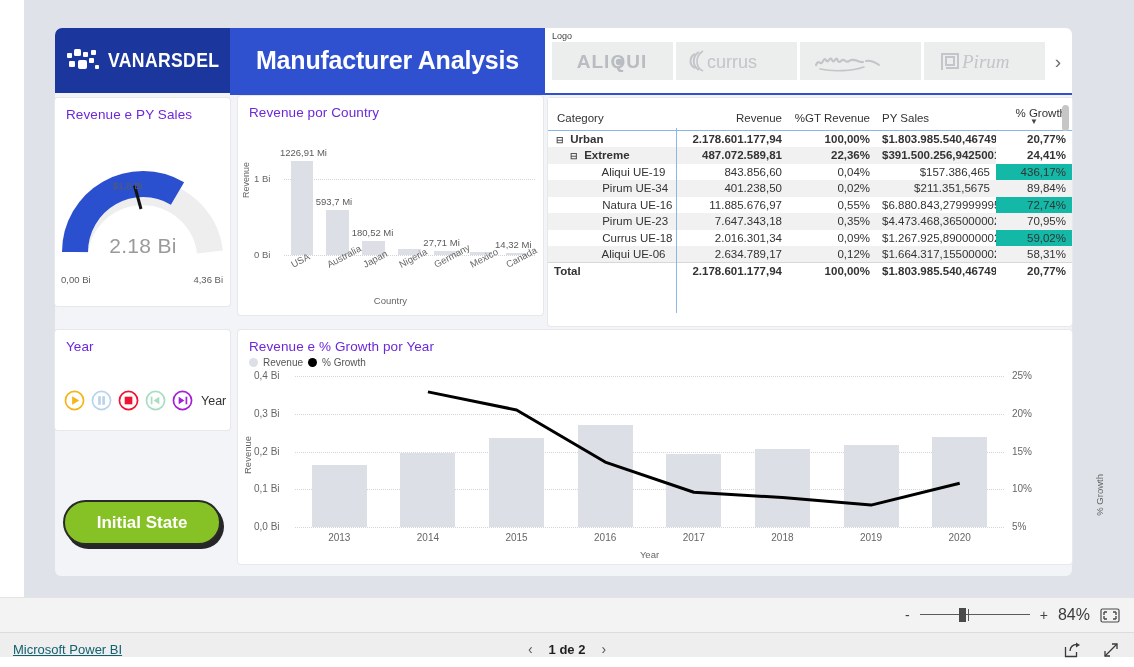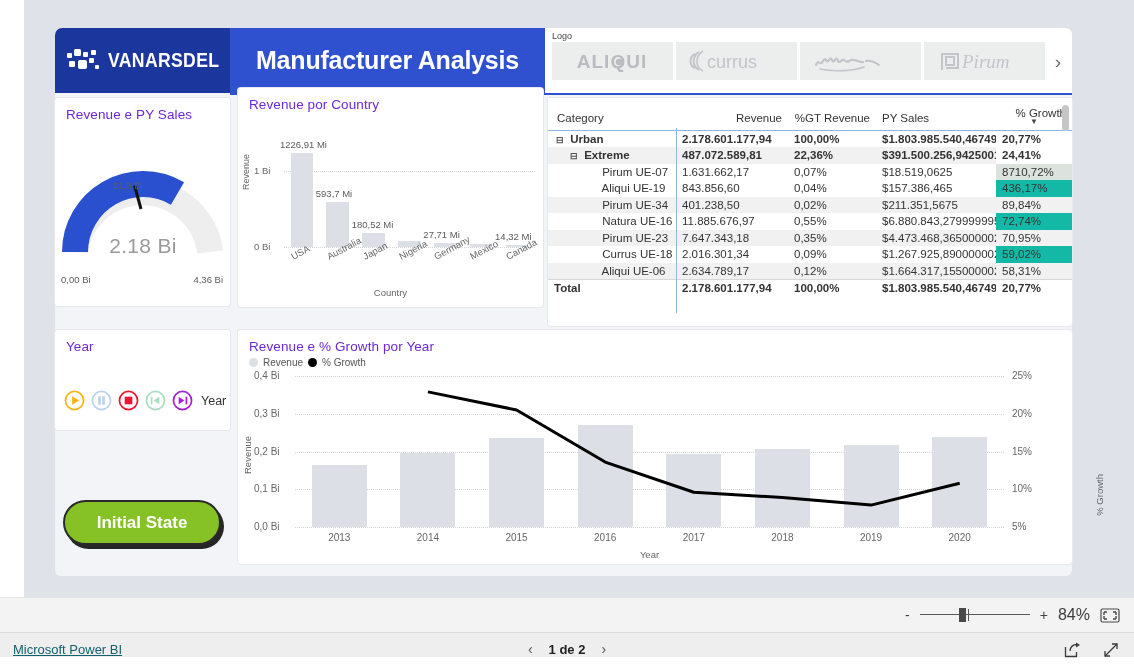--- a/index.html
+++ b/index.html
@@ -84,21 +84,21 @@
     position: absolute; left: 22px; top: 58px; font-size: 9.5px; color: #5b5b5b; margin-left: 36px;
   }
   .gauge-min { position: absolute; left: 6px; top: 152px; font-size: 9.5px; color: #5b5b5b; }
   .gauge-max { position: absolute; right: 7px; top: 152px; font-size: 9.5px; color: #5b5b5b; }
   .gauge-value {
     position: absolute; left: 1px; right: 0; top: 112px; text-align: center;
     font-size: 21px; color: #9a9a9a; letter-spacing: 0.3px;
   }
 
   
-  #bar-card { left: 238px; top: 88px; width: 305px; height: 219px; }
+  #bar-card { left: 238px; top: 96px; width: 305px; height: 219px; }
   .barchart { position: relative; width: 305px; height: 190px; }
   .axis-y-title {
     position: absolute; left: 3px; top: 78px; font-size: 9px; color: #666;
     transform: rotate(-90deg); transform-origin: left top; white-space: nowrap;
   }
   .axis-x-title {
     position: absolute; left: 0; right: 0; bottom: 4px; text-align: center;
     font-size: 9.5px; color: #666;
   }
   .ytick { position: absolute; font-size: 9.5px; color: #666; }
@@ -114,21 +114,21 @@
   
   #matrix-card { left: 548px; top: 98px; width: 524px; height: 228px; }
   table.matrix { width: 100%; border-collapse: collapse; table-layout: fixed; }
   table.matrix th {
     font-weight: 400; font-size: 11.5px; color: #333;
     padding: 9px 6px 6px 6px; text-align: right; vertical-align: bottom;
     border-bottom: 1px solid #8bb6e8; background: #ffffff;
   }
   table.matrix th.c-cat { text-align: left; padding-left: 9px; }
   table.matrix td {
-    font-size: 11.5px; color: #333; padding: 2px 6px; 
+    font-size: 11.5px; color: #333; padding: 2px 6px; text-align: right;
     height: 16.5px; white-space: nowrap; overflow: hidden;
   }
   table.matrix td.c-cat { text-align: left; }
   tr.alt td { background: #f1f1f1; }
   tr.lvl0 td { font-weight: 700; }
   tr.lvl1 td { font-weight: 700; }
   tr.total td { font-weight: 700; border-top: 1px solid #d8d8d8; }
   td.c-cat .ind0 { padding-left: 2px; }
   td.c-cat .ind1 { padding-left: 16px; }
   td.c-cat .ind2 { padding-left: 34px; }
@@ -353,27 +353,20 @@
               <td>100,00%</td>
               <td>$1.803.985.540,467499</td>
               <td class="growth-cell plain">20,77%</td>
             </tr>
             <tr class="lvl1 alt">
               <td class="c-cat"><span class="ind1"><span class="expander">⊟</span> <span>Extreme</span></span></td>
               <td>487.072.589,81</td>
               <td>22,36%</td>
               <td>$391.500.256,9425001</td>
               <td class="growth-cell plain">24,41%</td>
-            </tr>
-            <tr class="lvl2">
-              <td class="c-cat"><span class="ind2"><span class="expander"></span> <span>Pirum UE-07</span></span></td>
-              <td>1.631.662,17</td>
-              <td>0,07%</td>
-              <td>$18.519,0625</td>
-              <td class="growth-cell g-hi">8710,72%</td>
             </tr>
             <tr class="lvl2">
               <td class="c-cat"><span class="ind2"><span class="expander"></span> <span>Aliqui UE-19</span></span></td>
               <td>843.856,60</td>
               <td>0,04%</td>
               <td>$157.386,465</td>
               <td class="growth-cell ">436,17%</td>
             </tr>
             <tr class="lvl2 alt">
               <td class="c-cat"><span class="ind2"><span class="expander"></span> <span>Pirum UE-34</span></span></td>

